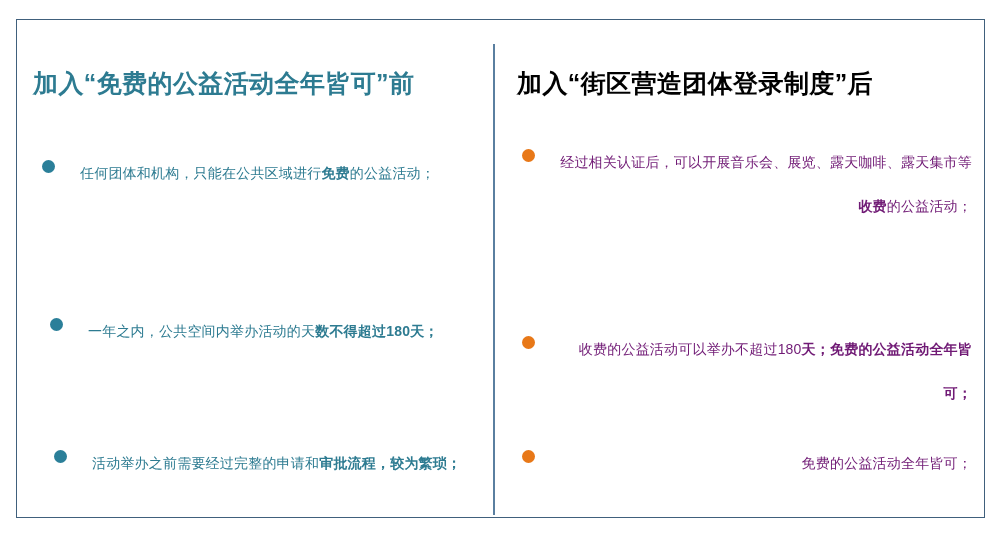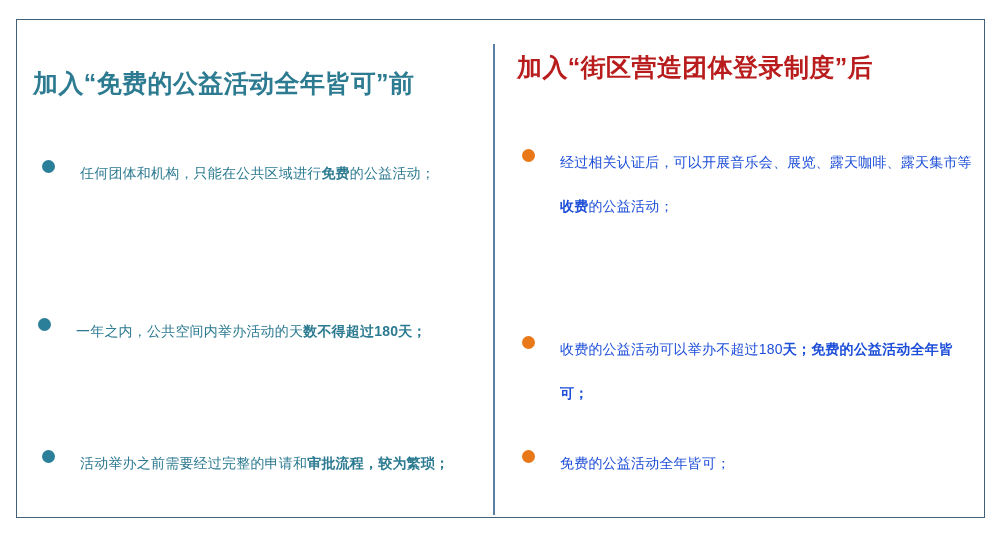--- a/index.html
+++ b/index.html
@@ -54,21 +54,21 @@
 
   .col-heading {
     position: absolute;
     font-size: 25px;
     font-weight: bold;
     letter-spacing: 0.4px;
     white-space: nowrap;
     line-height: 1;
   }
   .column-left .col-heading  { left: 17px; top: 52px; color: #2d7b91; }
-  .column-right .col-heading { left: 23px; top: 36px; color: #b91c1c; }
+  .column-right .col-heading { left: 23px; top: 52px; color: #000000; }
 
   .bullet-list {
     position: absolute;
     left: 0;
     right: 0;
     top: 0;
     list-style: none;
     margin: 0;
     padding: 0;
   }
@@ -90,30 +90,30 @@
   .column-right .bullet-dot { background: #e87818; }
 
   .bullet-text {
     display: block;
     margin-left: 38px;
     font-size: 14px;
     line-height: 44px;
     letter-spacing: 0.2px;
   }
   .column-left .bullet-text  { color: #2d7b91; }
-  .column-right .bullet-text { color: #1d4ed8; }
+  .column-right .bullet-text { color: #701a75; text-align: right; }
 
   .bullet-text b {
     font-weight: bold;
   }
 
   
   .column-left  .bullet-item.b0 { left: 26px; top: 132px; width: 440px; }
-  .column-left  .bullet-item.b1 { left: 22px; top: 290px; width: 440px; }
-  .column-left  .bullet-item.b2 { left: 26px; top: 422px; width: 440px; }
+  .column-left  .bullet-item.b1 { left: 34px; top: 290px; width: 440px; }
+  .column-left  .bullet-item.b2 { left: 38px; top: 422px; width: 440px; }
 
   
   .column-right .bullet-item.b0 { left: 28px; top: 121px; width: 450px; }
   .column-right .bullet-item.b1 { left: 28px; top: 308px; width: 450px; }
   .column-right .bullet-item.b2 { left: 28px; top: 422px; width: 450px; }
 </style>
 </head>
 <body>
 
 <div id="root">

